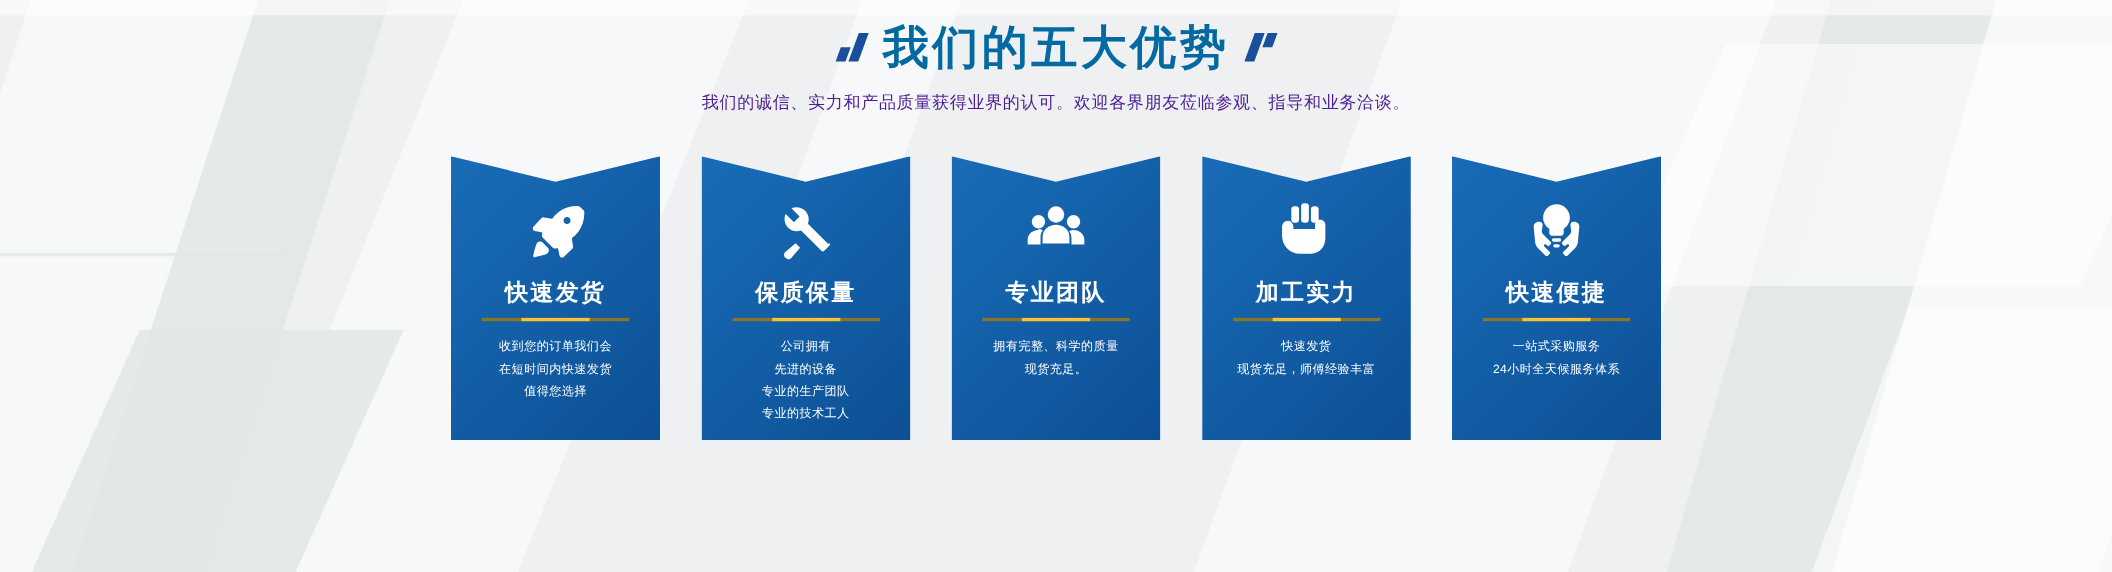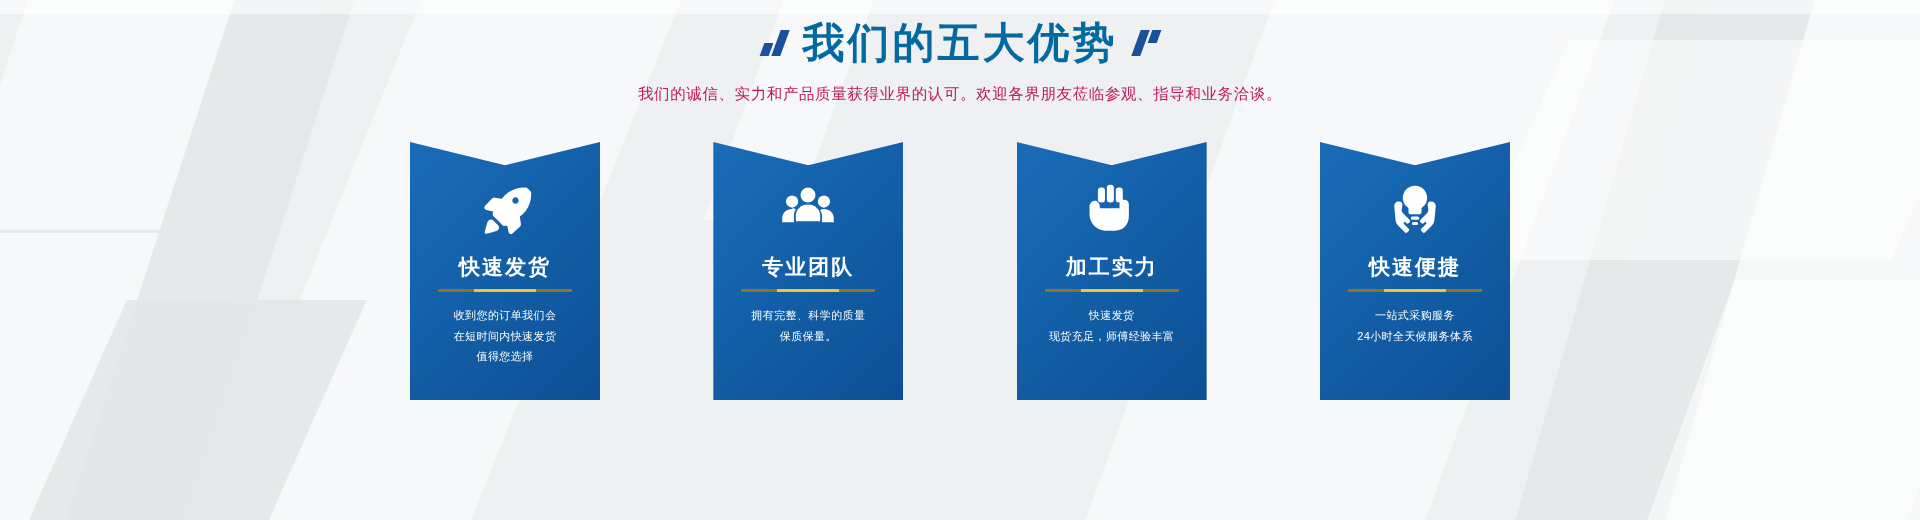--- a/index.html
+++ b/index.html
@@ -40,21 +40,21 @@
     font-size:42px; font-weight:bold; color:#0369a1;
     letter-spacing:3px; line-height:1.18; white-space:nowrap;
   }
   .slash-group { display:flex; align-items:center; gap:5px; }
   .slash { width:9px; height:26px; background:#1a4f9c; transform:skewX(-20deg); display:block; }
   .slash.small { height:13px; }
   .slash-group.left  { flex-direction:row; align-items:flex-end; }
   .slash-group.right { flex-direction:row; align-items:flex-start; }
 
   .subtitle {
-    margin-top:15px; font-size:15.5px; color:#be185d; letter-spacing:.6px;
+    margin-top:15px; font-size:15.5px; color:#4c1d95; letter-spacing:.6px;
     line-height:1.4; white-space:nowrap;
   }
 
   
   .cards {
     position:absolute; left:50%; transform:translateX(-50%);
     top:142px; width:1100px;
     display:flex; justify-content:space-between;
   }
   .card {
@@ -143,37 +143,57 @@
       </div>
       <div class="card-title">快速发货</div>
       <div class="divider"></div>
       <div class="card-desc">
         <div>收到您的订单我们会</div>
         <div>在短时间内快速发货</div>
         <div>值得您选择</div>
       </div>
     </div>
 
+    <div class="card">
+      <div class="card-icon">
+        <svg viewBox="0 0 64 64" aria-hidden="true">
+          <path d="M53.3 44.6L33.6 24.9c1.6-4.2.7-9.1-2.7-12.5-3.6-3.6-8.9-4.4-13.3-2.4l7.9 7.9-5.5 5.5-8-7.9c-2.1 4.4-1.2 9.7 2.4 13.3 3.4 3.4 8.3 4.3 12.5 2.7l19.7 19.7c.8.8 2 .8 2.8 0l4.9-4.9c.8-.7.8-2 0-2.7z"></path>
+          <path d="M45.5 9.3l-9.3 9.3 4.6 4.6 9.3-9.3 4.5-1.9 2.3-5.5-3.1-3.1-5.5 2.3-2.8 3.6z" opacity="0"></path>
+          <path d="M56.6 10.1l-5.9 5.9-3.5-.6-.6-3.5 5.9-5.9c-5-1.5-10.6-.3-14.5 3.6-3.4 3.4-4.7 8.1-4 12.5L11.6 44.4c-2.1 1.8-2.2 5-.2 7l1.2 1.2c2 2 5.2 1.9 7-.2L42 30c4.4.8 9.1-.5 12.5-4 4-3.8 5.2-9.4 3.7-14.4z" opacity="0"></path>
+          <path d="M13.2 47.6l18.5-16.1-3.2-3.2-16.1 18.5c-1.5 1.4-1.6 3.6-.1 5l.6.6c1.4 1.4 3.6 1.3 5-.1-1.5-1.3-1.4-3.4-.1-4.7z" opacity="0"></path>
+          <path d="M21.6 43.8l-9.9 8.6c-1.6 1.4-1.7 3.9-.2 5.4l.5.5c1.5 1.5 4 1.4 5.4-.2l8.6-9.9-4.4-4.4z"></path>
+          <path d="M49.4 5.8L40.9 14c-.6.6-.6 1.5 0 2.1l.3.3-21 18.3 5.4 5.4 18.3-21 .3.3c.6.6 1.5.6 2.1 0l8.2-8.5c1.5-1.5 1.5-3.6 0-5.1-1.5-1.5-3.6-1.5-5.1 0z" opacity="0"></path>
+        </svg>
+      </div>
+      <div class="card-title">保质保量</div>
+      <div class="divider"></div>
+      <div class="card-desc">
+        <div>公司拥有</div>
+        <div>先进的设备</div>
+        <div>专业的生产团队</div>
+        <div>专业的技术工人</div>
+      </div>
+    </div>
 
     <div class="card">
       <div class="card-icon">
         <svg viewBox="0 0 64 64" aria-hidden="true">
           <circle cx="32" cy="16" r="8"></circle>
           <path d="M32 26c-7.2 0-13 5.2-13 11.6V44h26v-6.4C45 31.2 39.2 26 32 26z"></path>
           <circle cx="15" cy="23" r="6.5"></circle>
           <path d="M15 31c-5.8 0-10.5 4.2-10.5 9.4V45H17v-7.4c0-2.4.8-4.7 2.2-6.4-1.3-.8-2.7-1.2-4.2-1.2z"></path>
           <circle cx="49" cy="23" r="6.5"></circle>
           <path d="M49 31c-1.5 0-2.9.4-4.2 1.2 1.4 1.7 2.2 4 2.2 6.4V45h12.5v-4.6c0-5.2-4.7-9.4-10.5-9.4z"></path>
         </svg>
       </div>
       <div class="card-title">专业团队</div>
       <div class="divider"></div>
       <div class="card-desc">
         <div>拥有完整、科学的质量</div>
-        <div>保质保量。</div>
+        <div>现货充足。</div>
       </div>
     </div>
 
     <div class="card">
       <div class="card-icon">
         <svg viewBox="0 0 64 64" aria-hidden="true">
           <rect x="17" y="8" width="7.5" height="16" rx="3.2"></rect>
           <rect x="26.5" y="5" width="7.5" height="19" rx="3.2"></rect>
           <rect x="36" y="8" width="7.5" height="16" rx="3.2"></rect>
           <path d="M14 22c-3.3 0-6 2.7-6 6v8.5C8 46 15.6 54 25 54h10c9.4 0 15-6.4 15-15.5V26c0-2.8-2.2-5-5-5s-5 2.2-5 5v4H19v-2c0-3.3-2.7-6-5-6z"></path>

